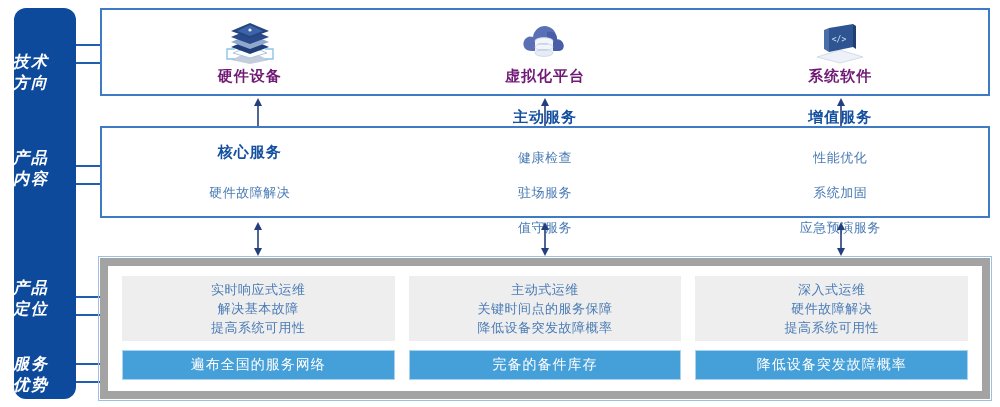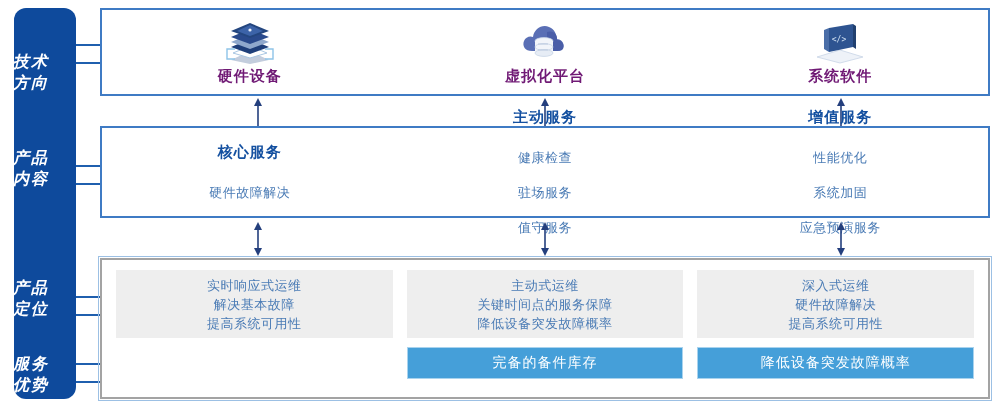--- a/index.html
+++ b/index.html
@@ -51,21 +51,21 @@
 
   
   .section {
     position: absolute; left: 100px; width: 890px;
     border: 2px solid #3f7bc4;
     background: #ffffff;
   }
   #sec-tech     { top: 8px;   height: 88px; }
   #sec-content  { top: 126px; height: 92px; }
   #sec-bottom   { top: 258px; height: 141px;
-                  border: 2px solid #a3a3a3;
+                  border: 8px solid #a3a3a3;
                   outline: 1px solid #9cc0e4; outline-offset: 1px; }
 
   .cols { display: flex; width: 100%; height: 100%; }
   .col { flex: 1; display: flex; flex-direction: column;
          align-items: center; justify-content: center; }
 
   
   .tech-icon { width: 62px; height: 46px; margin-bottom: 2px; }
   .tech-label {
     color: #701a75; font-weight: bold; font-size: 15px; letter-spacing: 1px;
@@ -259,20 +259,21 @@
 
   <div class="section" id="sec-bottom">
     <div class="cols">
 
       <div class="bcol">
         <div class="gray-box">
           <div class="gray-line">实时响应式运维</div>
           <div class="gray-line">解决基本故障</div>
           <div class="gray-line">提高系统可用性</div>
         </div>
+        <div class="blue-bar">遍布全国的服务网络</div>
       </div>
 
       <div class="bcol">
         <div class="gray-box">
           <div class="gray-line">主动式运维</div>
           <div class="gray-line">关键时间点的服务保障</div>
           <div class="gray-line">降低设备突发故障概率</div>
         </div>
         <div class="blue-bar">完备的备件库存</div>
       </div>

